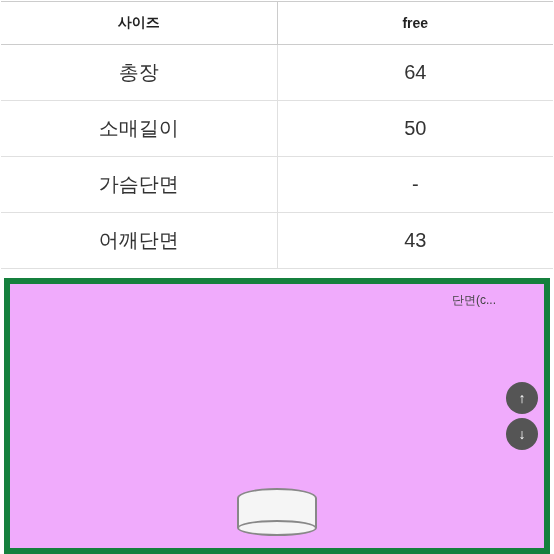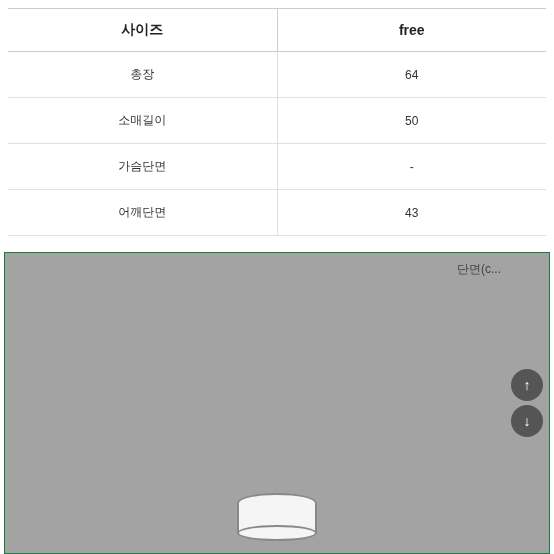--- a/index.html
+++ b/index.html
@@ -20,21 +20,21 @@
 
     .container {
       width: 554px;
       height: 554px;
       display: flex;
       flex-direction: column;
     }
 
     .table-section {
       flex: 0 0 auto;
-      padding: 8px;
+      padding: 1px;
     }
 
     table {
       width: 100%;
       border-collapse: collapse;
     }
 
     thead tr {
       border-top: 1px solid #cccccc;
       border-bottom: 1px solid #cccccc;
@@ -57,34 +57,34 @@
       width: 50%;
     }
 
     tbody tr {
       border-bottom: 1px solid #e0e0e0;
     }
 
     tbody td {
       padding: 14px 16px;
       text-align: center;
-      font-size: 12px;
+      font-size: 20px;
       color: #333333;
     }
 
     tbody td:first-child {
       border-right: 1px solid #e0e0e0;
     }
 
     .image-section {
       flex: 1;
       position: relative;
-      border: 1px solid #15803d;
+      border: 6px solid #15803d;
       margin: 8px 4px 0 4px;
-      background: #a3a3a3;
+      background: #f0abfc;
       overflow: hidden;
     }
 
     .image-label {
       position: absolute;
       top: 8px;
       right: 48px;
       font-size: 12px;
       color: #444444;
     }

